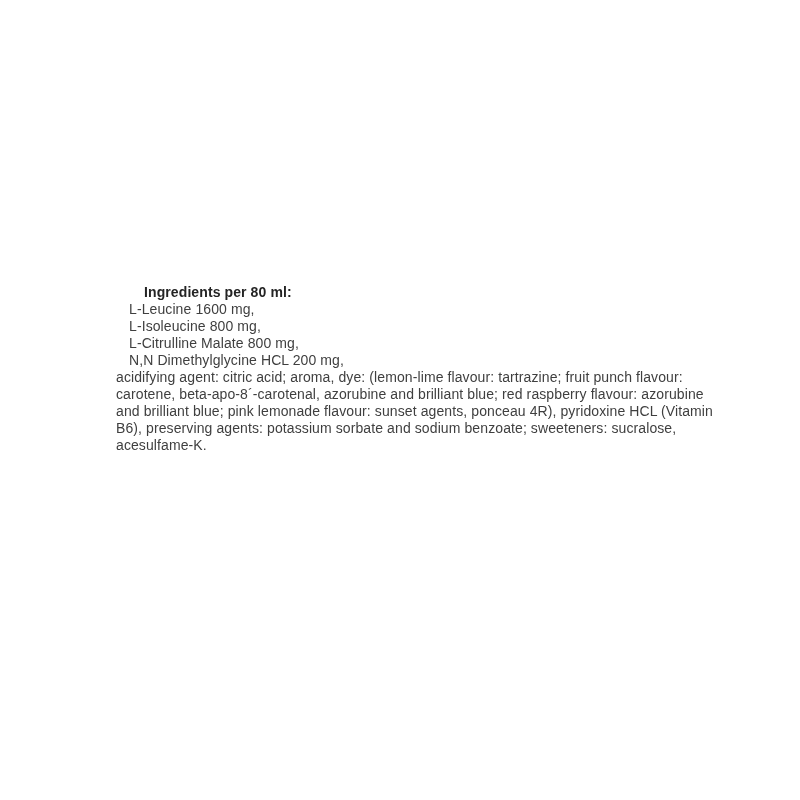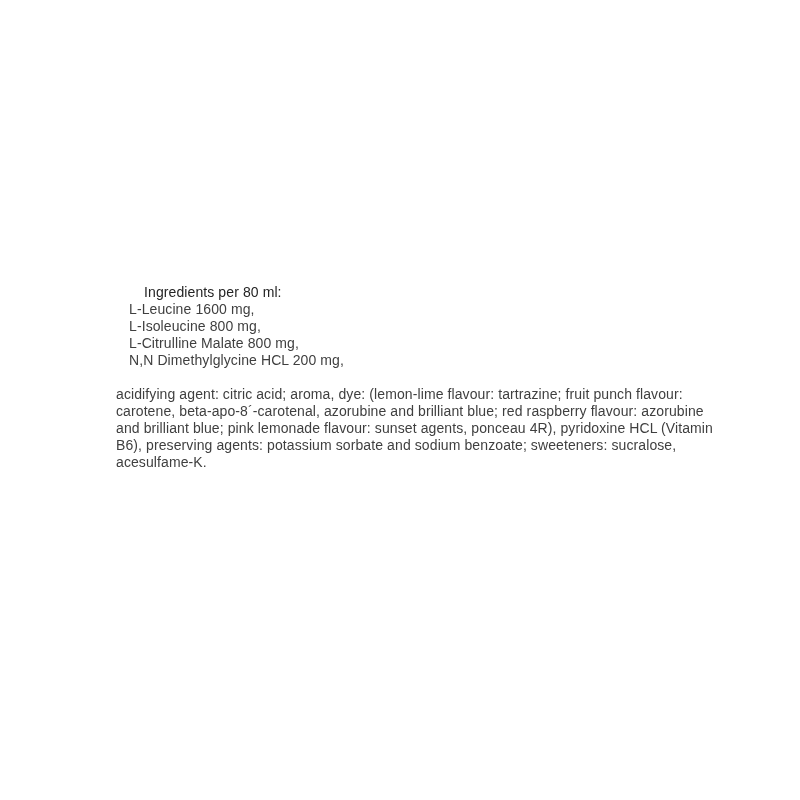--- a/index.html
+++ b/index.html
@@ -18,31 +18,30 @@
     position: absolute;
     left: 116px;
     top: 284px;
     width: 640px;
     font-size: 14px;
     line-height: 17px;
     color: var(--body-text, #3f3f3f);
     letter-spacing: 0.1px;
   }
   .heading {
-    font-weight: 400;
+    font-weight: 700;
     color: var(--heading-text, #242424);
     white-space: nowrap;
     padding-left: 28px;
   }
   .ing-line {
     white-space: nowrap;
     margin-left: 13px;
   }
   .para {
-    margin-top: 17px;
   }
   .para-line {
     white-space: nowrap;
   }
 </style>
 </head>
 <body>
 
 <div class="text-block">
   <div class="heading">Ingredients per 80 ml:</div>

